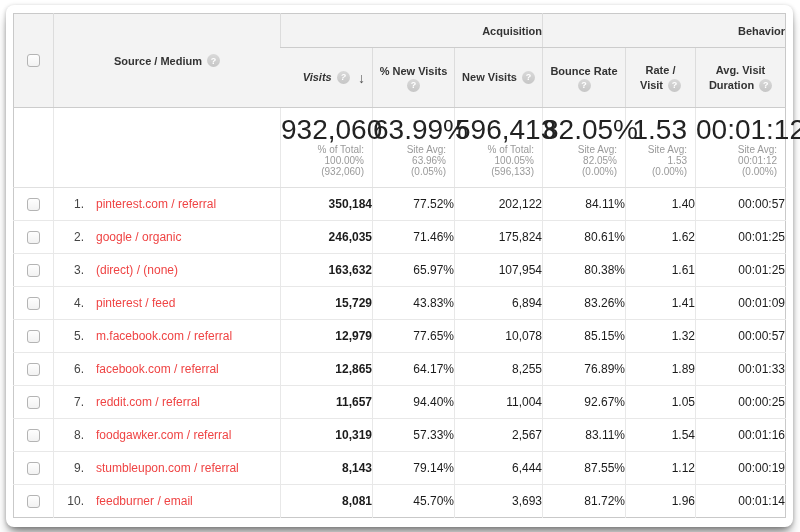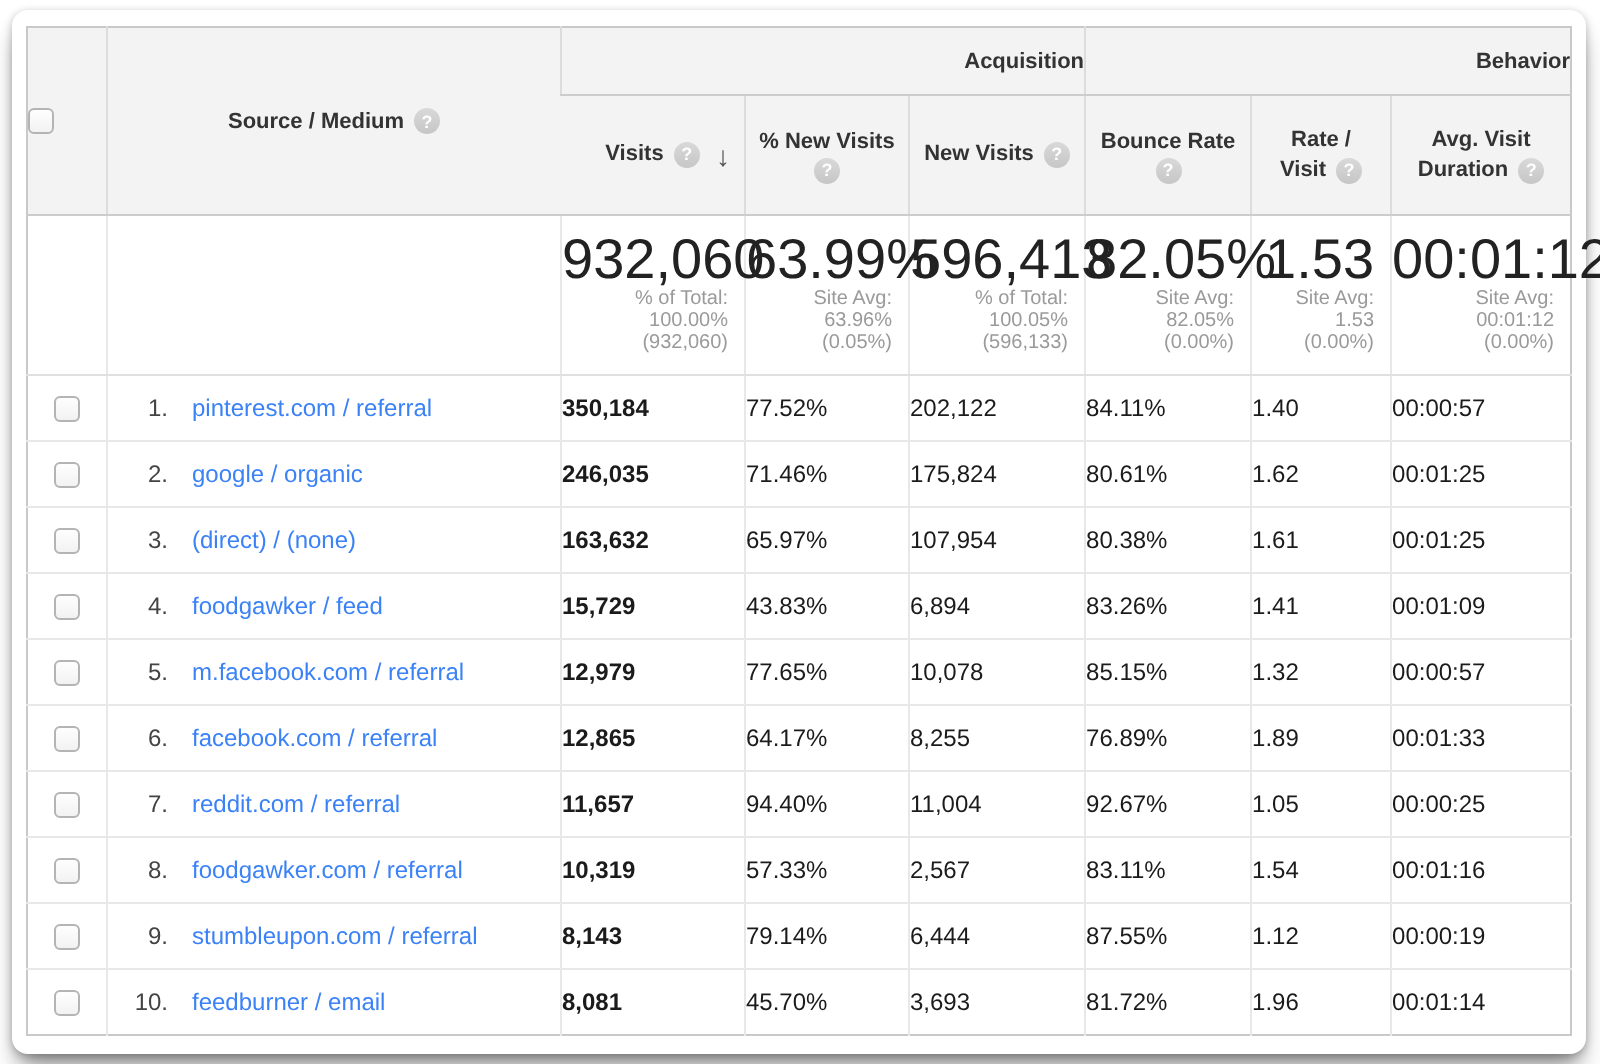--- a/index.html
+++ b/index.html
@@ -43,22 +43,22 @@
     color: #333;
     padding: 0;
     vertical-align: middle;
   }
   thead th.group {
     text-align: right;
     padding: 0 0 0 10px;
     height: 34px;
   }
   thead th.metric { height: 60px; position: relative; }
-  thead th.span2 { text-align: left; }
-  thead th:first-child { border-left: none; }
+  thead th.span2 { text-align: center; }
+  thead th:first-child { border-left: none; font-style: italic; }
 
   .h-flex {
     display: flex; flex-direction: column;
     align-items: center; justify-content: center;
     height: 100%; line-height: 15px;
   }
   .h-line { display: flex; align-items: center; justify-content: center; }
 
   .help {
     display: inline-flex; align-items: center; justify-content: center;
@@ -101,22 +101,22 @@
     height: 33px;
     border-top: 1px solid #e8e8e8;
     padding: 0;
   }
   td.col-check { text-align: center; }
   td.col-source { padding: 0; }
   .rank {
     display: inline-block; width: 30px; text-align: right;
     color: #444; margin-right: 12px;
   }
-  a.link { color: #3b82f6; text-decoration: none; cursor: pointer; }
-  td.num { text-align: left; padding-right: 10px; white-space: nowrap; }
+  a.link { color: #ef4444; text-decoration: none; cursor: pointer; }
+  td.num { text-align: right; padding-right: 10px; white-space: nowrap; }
   td.num.bold { font-weight: bold; }
 </style>
 </head>
 <body>
 
 <div class="card">
   <table class="ga">
     <colgroup>
       <col class="c-check">
         <col class="c-source">
@@ -284,21 +284,21 @@
     <td class="num">107,954</td>
     <td class="num">80.38%</td>
     <td class="num">1.61</td>
     <td class="num">00:01:25</td>
   </tr>
         <tr class="data-row">
     <td class="col-check">
       <span class="cb"></span>
     </td>
     <td class="col-source">
-      <span class="rank">4.</span><a class="link">foodgawker / feed</a>
+      <span class="rank">4.</span><a class="link">pinterest / feed</a>
     </td>
     <td class="num bold">15,729</td>
     <td class="num">43.83%</td>
     <td class="num">6,894</td>
     <td class="num">83.26%</td>
     <td class="num">1.41</td>
     <td class="num">00:01:09</td>
   </tr>
         <tr class="data-row">
     <td class="col-check">

